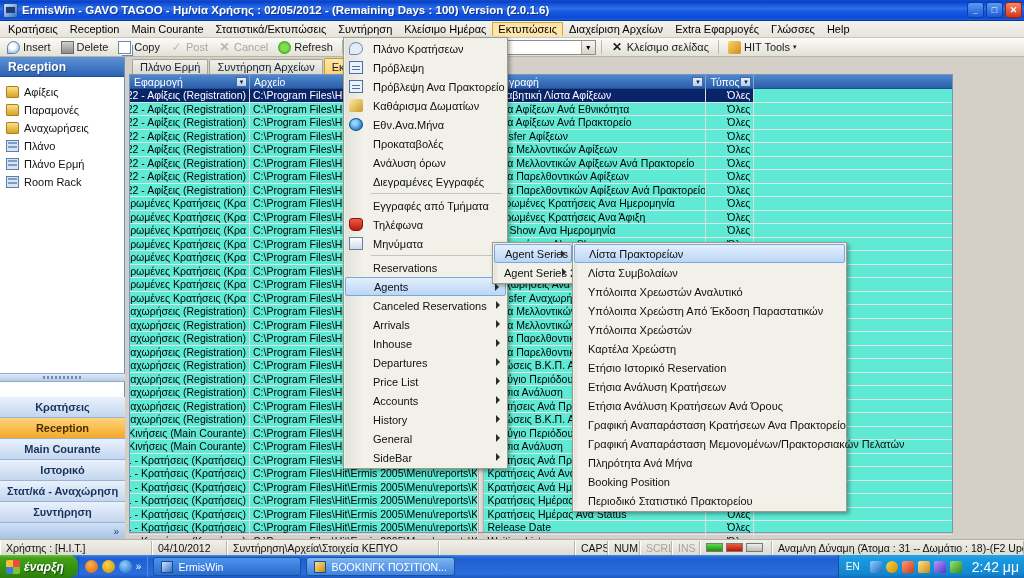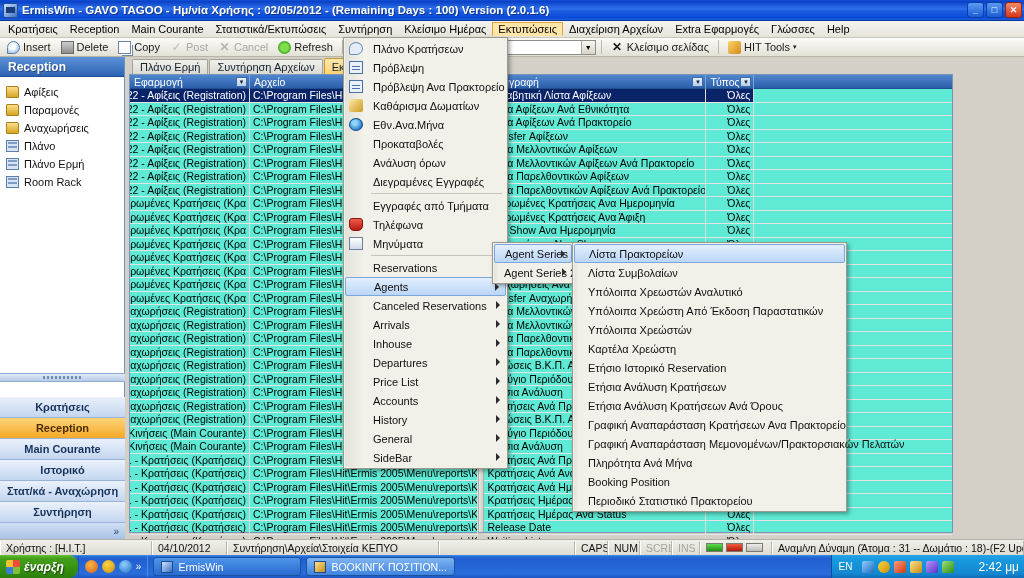--- a/index.html
+++ b/index.html
@@ -183,21 +183,21 @@
     height: 19px; min-width: 148px; margin-left: 5px; padding: 0 7px;
     display: flex; align-items: center; gap: 5px;
     background: linear-gradient(to bottom,#4e94ea,#2a6bd0); border: 1px solid #17539f; border-radius: 3px;
     color: #fff; font-size: 10.5px; white-space: nowrap; overflow: hidden;
   }
   .tbtask.act { background: linear-gradient(to bottom,#7fb4f2,#3f83e0); }
   .tbtask .tico { width: 12px; height: 12px; background: linear-gradient(135deg,#cfe4ff,#3b6fc4); border:1px solid #1c4b92; flex:none; }
   .tray { position: absolute; right: 0; top: 0; height: 23px; display: flex; align-items: center; gap: 4px; padding: 0 5px 0 7px;
     background: linear-gradient(to bottom,#27a2e8 0%,#189ae0 20%,#1487cf 80%,#0f6ebb 100%); border-left: 1px solid #0c4f9c; }
   .tray .ti2 { width: 12px; height: 12px; border-radius: 2px; }
-  .tray .clock { color: #fff; font-size: 12px; margin-left: 20px; }
+  .tray .clock { color: #fff; font-size: 14px; margin-left: 6px; }
   .langbox { color: #fff; font-size: 10px; margin-right: 6px; }
 </style>
 </head>
 <body>
 
 <div class="app">
 
   <div class="titlebar">
     <div class="ticon"></div>
     <div class="ttext">ErmisWin - GAVO TAGOO - Ημ/νία Χρήσης : 02/05/2012 - (Remaining Days : 100) Version (2.0.1.6)</div>

